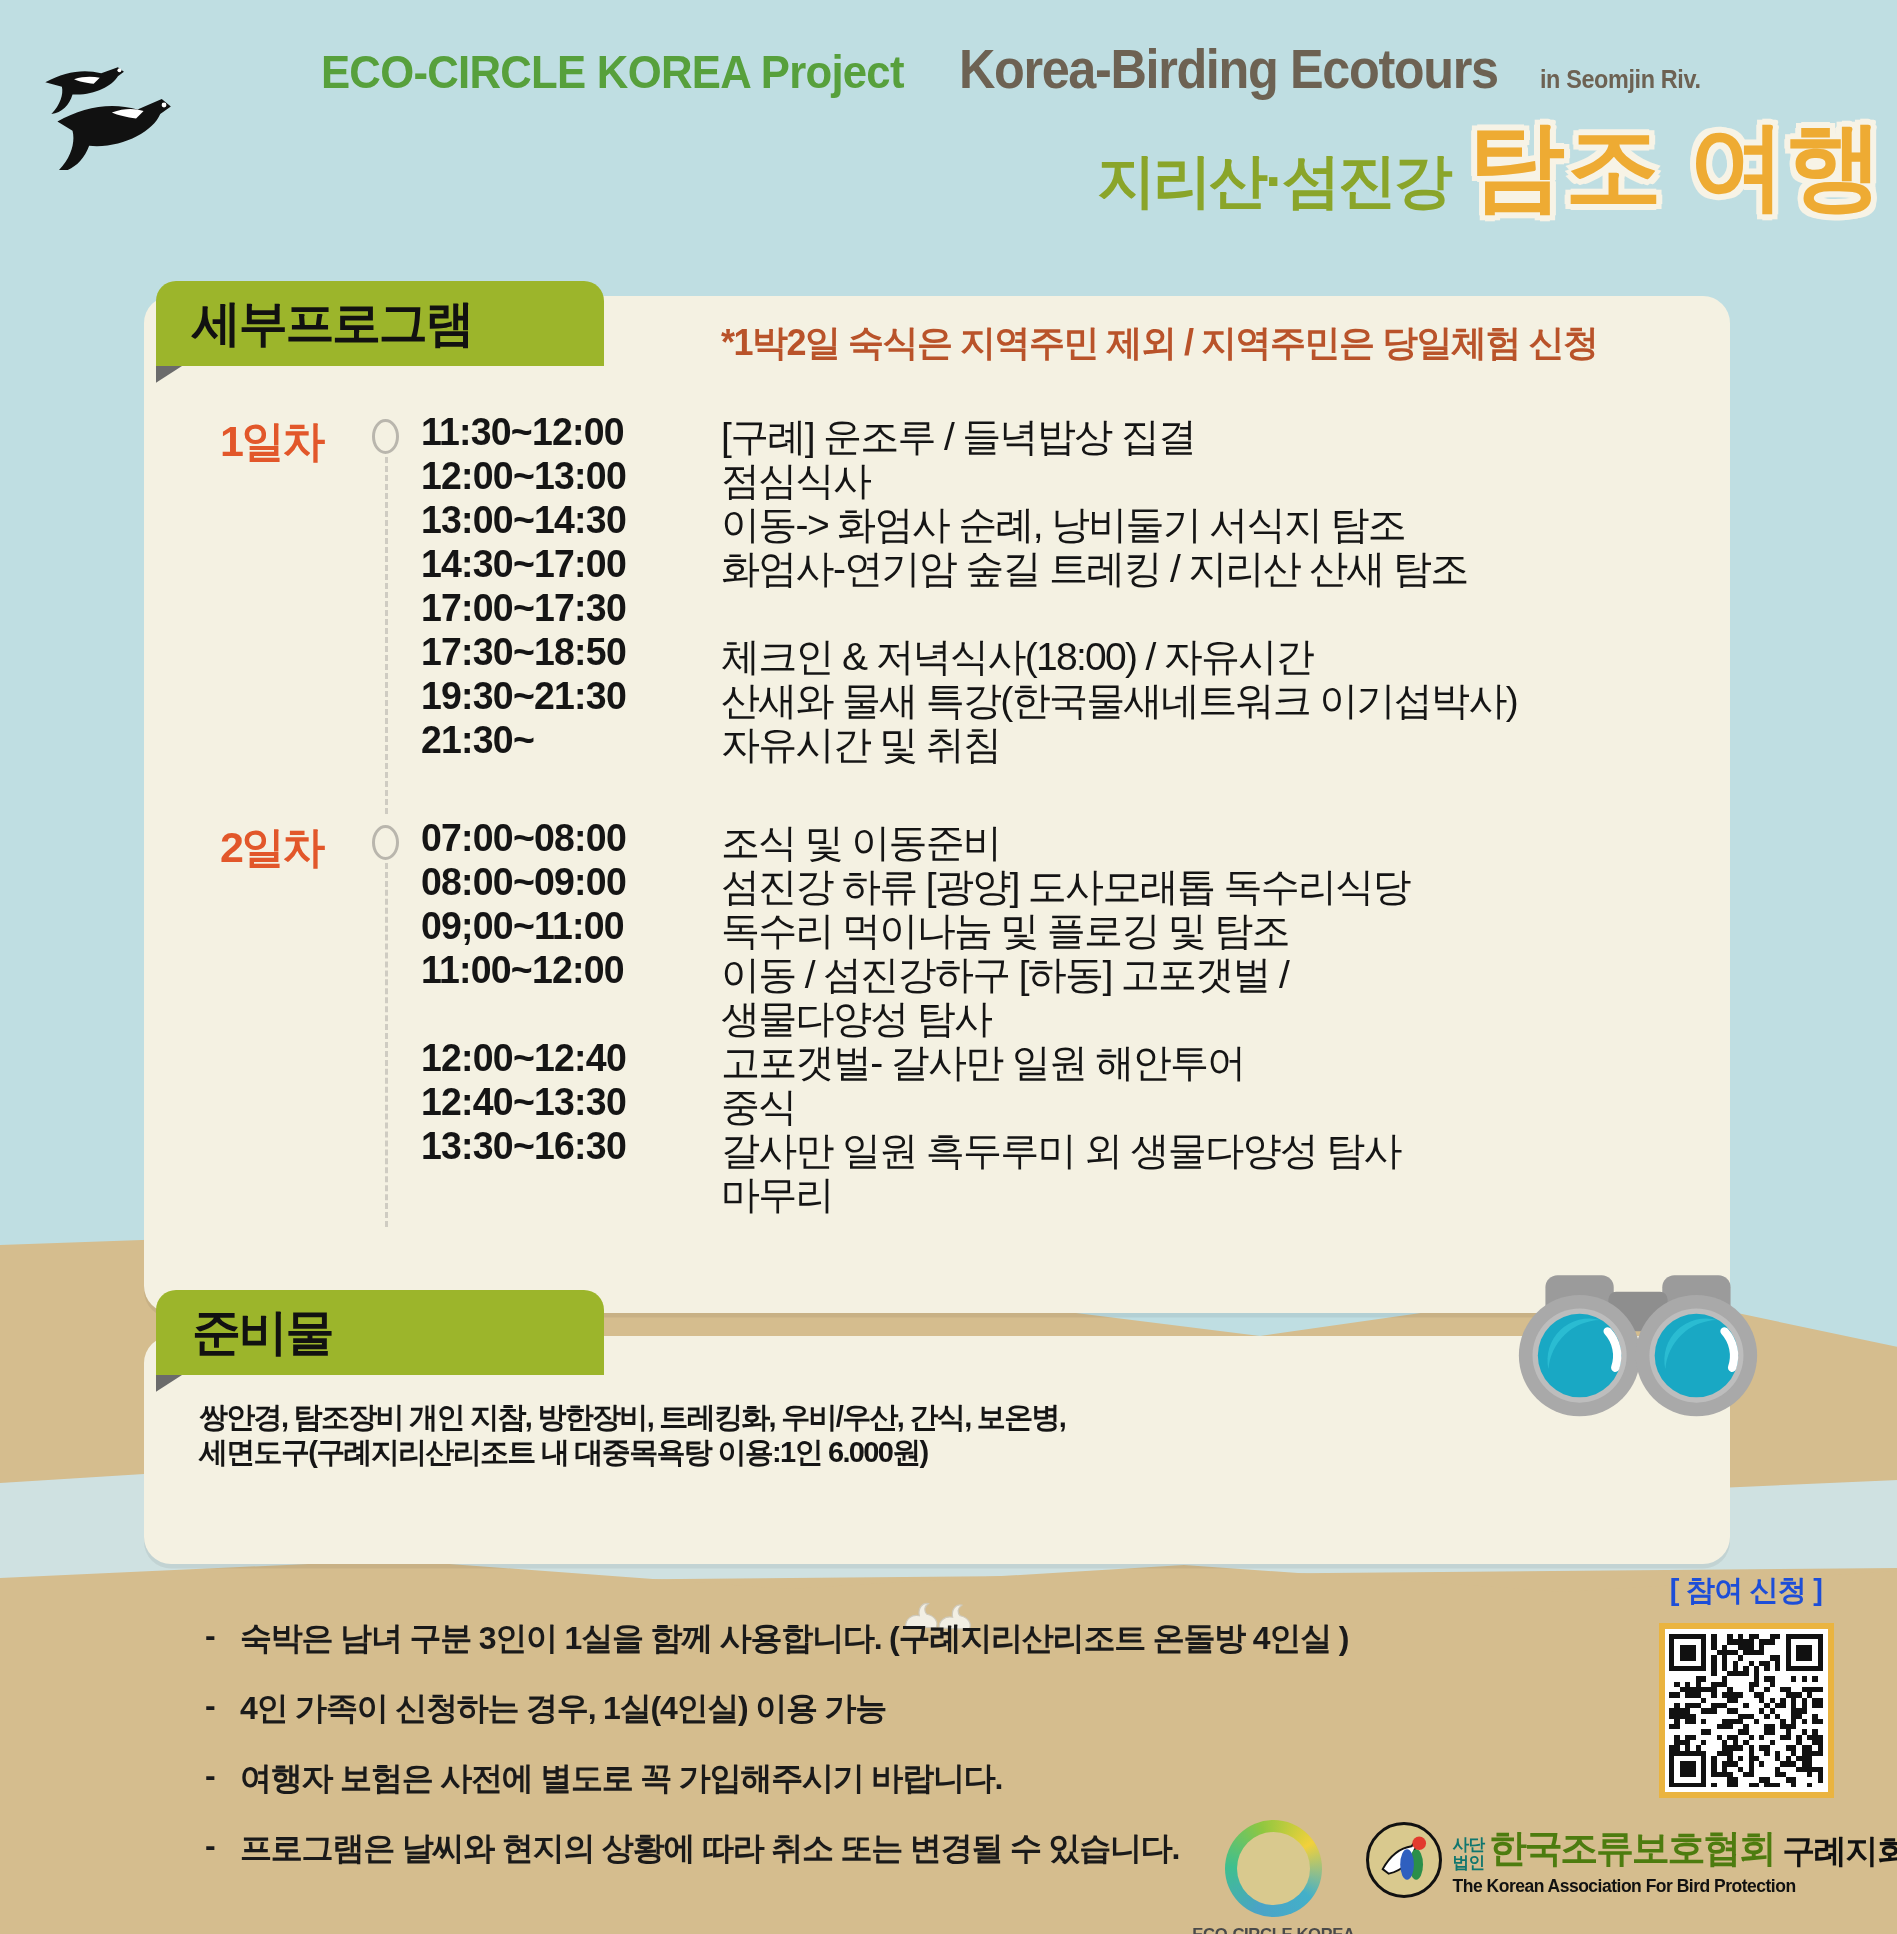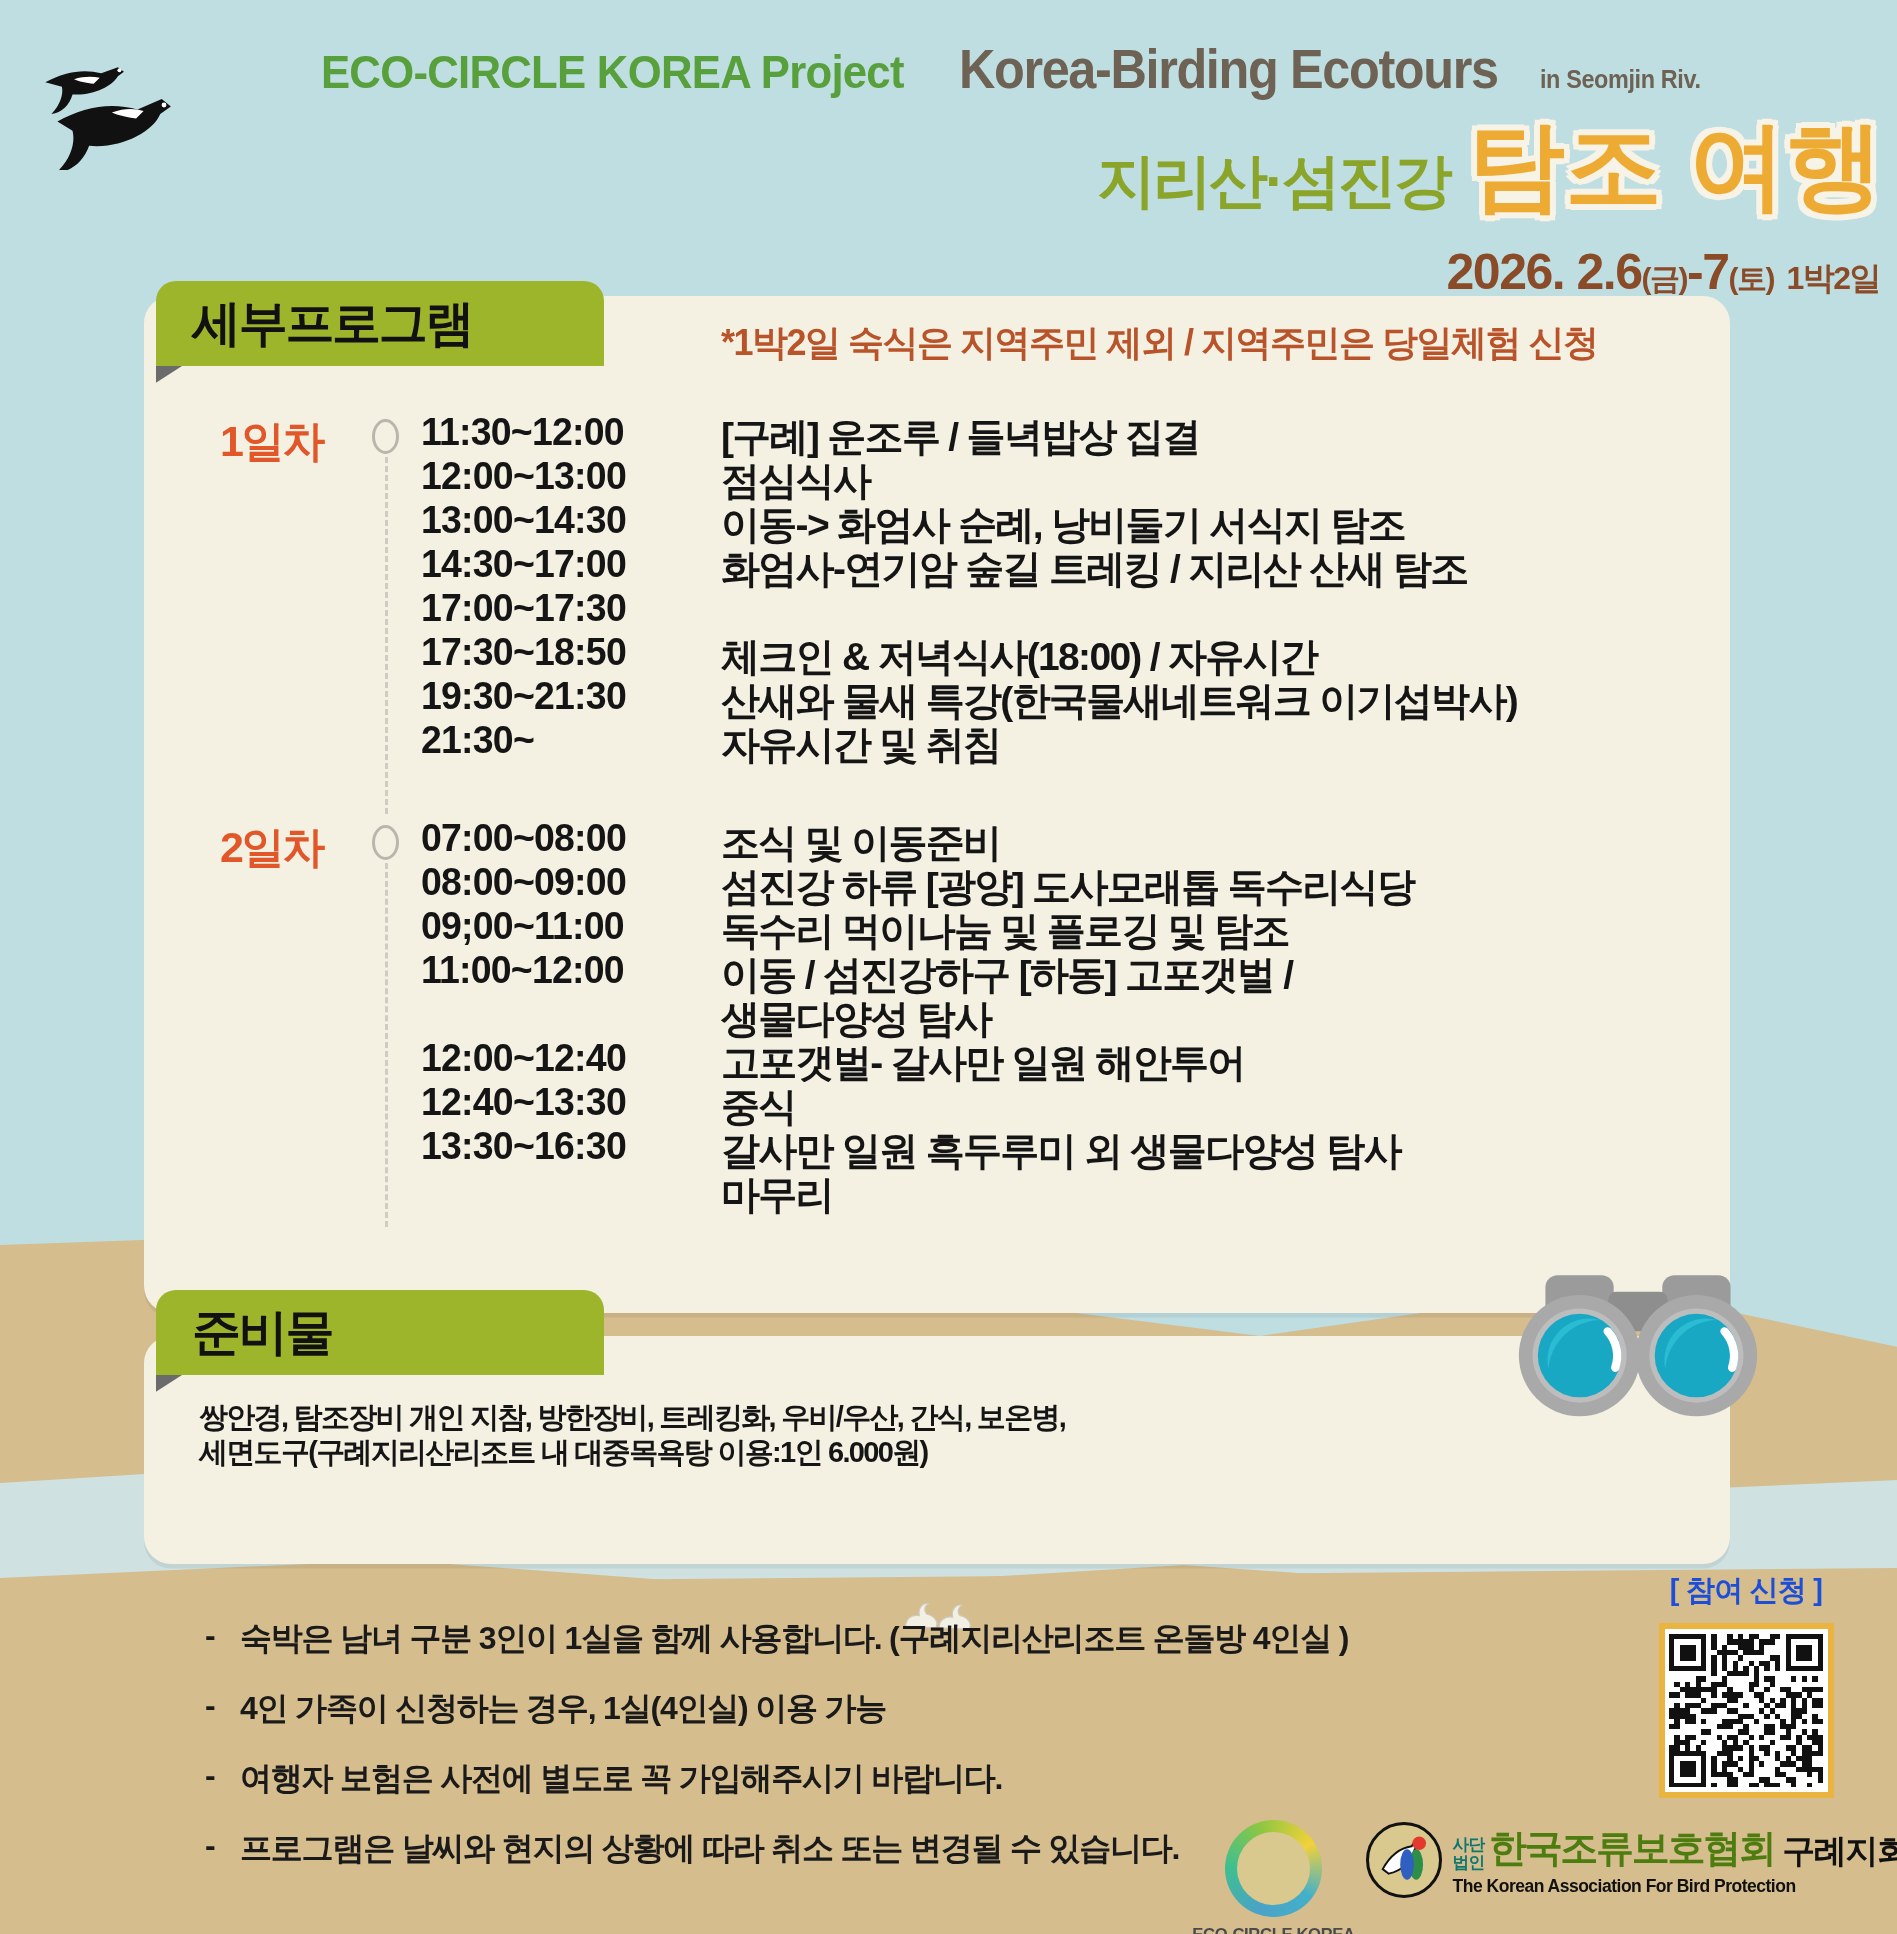--- a/index.html
+++ b/index.html
@@ -119,21 +119,21 @@
   #day2 .day-line{height:364px;}
 
   .rows{position:absolute;left:201px;top:0;}
   .row{display:flex;align-items:flex-start;height:44px;white-space:nowrap;}
   .row .time{
     width:300px;flex:none;font-size:39px;font-weight:bold;color:#151515;
     letter-spacing:-0.8px;font-family:"Liberation Sans Narrow","Liberation Sans",sans-serif;
     transform:scaleX(.96);transform-origin:left center;
   }
   .row .desc{
-    font-size:39px;font-weight:bold;color:#151515;letter-spacing:-1.7px;
+    font-size:39px;font-weight:normal;color:#151515;letter-spacing:-1.7px;
   }
   .row.cont .time{visibility:hidden;}
 
   
   #supplies-text{
     position:absolute;left:199px;top:1400px;font-size:29px;font-weight:bold;
     color:#151515;letter-spacing:-1.7px;line-height:1.22;white-space:pre-line;
   }
 
   
@@ -206,23 +206,20 @@
     <span class="eco">ECO-CIRCLE KOREA Project</span>
     <span class="kbe">Korea-Birding Ecotours</span>
     <span class="riv">in Seomjin Riv.</span>
   </div>
 
   <div class="hdr-kr">
     <span class="sub">지리산·섬진강</span>
     <span class="big">탐조 여행</span>
   </div>
 
-  <div class="hdr-date">
-    <span>2026. 2.</span><span>6</span><span class="sm">(금)</span><span>-</span><span>7</span><span class="sm">(토)</span> <span class="md">1박2일</span>
-  </div>
 
   <div class="panel" id="schedule-panel"></div>
   <div class="tab" id="tab-schedule">
     <span class="tab-label">세부프로그램</span>
   </div>
   <div id="notice">*1박2일 숙식은 지역주민 제외 / 지역주민은 당일체험 신청</div>
 
   <div class="day-block" id="day1">
     <div class="day-label">1일차</div>
     <div class="day-bullet"></div>

